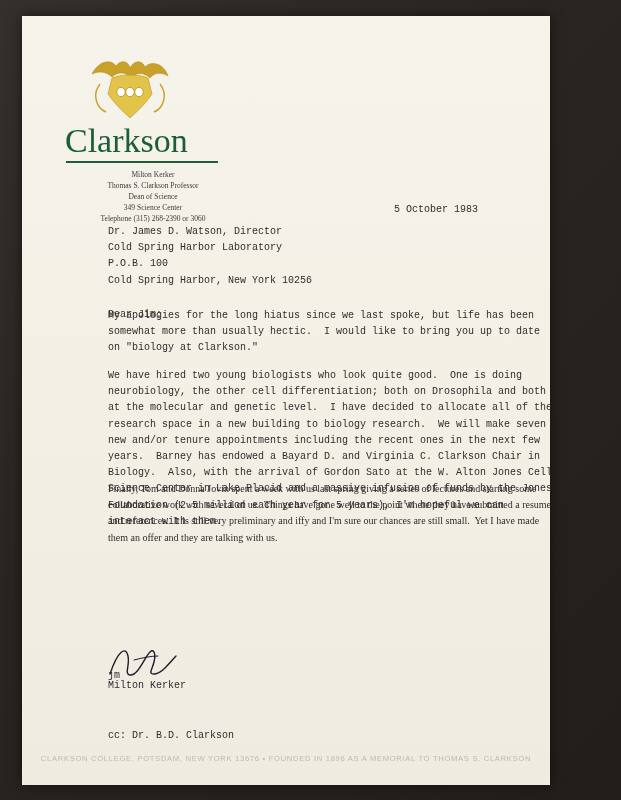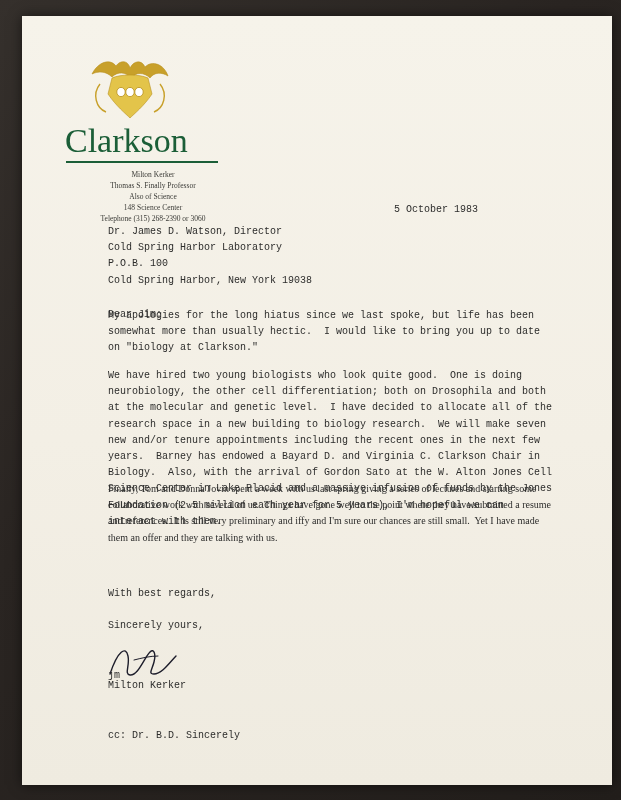--- a/index.html
+++ b/index.html
@@ -17,21 +17,21 @@
     position: absolute;
     left: 0; top: 0;
     width: 621px;
     height: 800px;
     background: linear-gradient(135deg,#35302c 0%, #2a2522 40%, #221e1b 100%);
   }
   .paper {
     position: absolute;
     left: 22px;
     top: 16px;
-    width: 590px;
+    width: 528px;
     height: 769px;
     background: #f4f1e8;
     box-shadow: 0 0 12px rgba(0,0,0,0.55);
   }
   .paper-inner {
     position: absolute;
     left: 0; top: 0; right: 0; bottom: 0;
     background: linear-gradient(180deg,#f6f3ea 0%, #f3efe5 55%, #efebe0 100%);
   }
   
@@ -152,48 +152,46 @@
             <g fill="none" stroke="#c8a02a" stroke-width="1.4">
               <path d="M18 30 C10 40, 14 54, 24 58"></path>
               <path d="M78 30 C86 40, 82 54, 72 58"></path>
             </g>
           </svg>
         </div>
         <div class="wordmark">Clarkson</div>
         <div class="wordmark-rule"></div>
         <div class="addr-block">
           <div>Milton Kerker</div>
-          <div>Thomas S. Finally Professor</div>
-          <div>Also of Science</div>
-          <div>148 Science Center</div>
+          <div>Thomas S. Clarkson Professor</div>
+          <div>Dean of Science</div>
+          <div>349 Science Center</div>
           <div>Telephone (315) 268-2390 or 3060</div>
         </div>
       </div>
 
       <div class="typed date-line">5 October 1983</div>
       <div class="typed recipient">Dr. James D. Watson, Director
 Cold Spring Harbor Laboratory
 P.O.B. 100
-Cold Spring Harbor, New York 19038</div>
+Cold Spring Harbor, New York 10256</div>
       <div class="typed salutation">Dear Jim:</div>
 
       <div class="typed para p1">My apologies for the long hiatus since we last spoke, but life has been somewhat more than usually hectic.  I would like to bring you up to date on "biology at Clarkson."</div>
       <div class="typed para p2">We have hired two young biologists who look quite good.  One is doing neurobiology, the other cell differentiation; both on Drosophila and both at the molecular and genetic level.  I have decided to allocate all of the research space in a new building to biology research.  We will make seven new and/or tenure appointments including the recent ones in the next few years.  Barney has endowed a Bayard D. and Virginia C. Clarkson Chair in Biology.  Also, with the arrival of Gordon Sato at the W. Alton Jones Cell Science Center in Lake Placid and a massive infusion of funds by the Jones Foundation (2.5 million each year for 5 years), I'm hopeful we can interact with them.</div>
       <div class="typed para p3">Finally, Tom and Donna Jovin spent a week with us last spring giving a series of lectures and starting some collaborative work with several of us.  Things have gone well to the point where they have submitted a resume and references.  It is still very preliminary and iffy and I'm sure our chances are still small.  Yet I have made them an offer and they are talking with us.</div>
 
-      <div class="typed closing">With best regards,
-
-Sincerely yours,</div>
 
       <div class="sig-mark">
         <svg width="120" height="36" viewBox="0 0 120 36" xmlns="http://www.w3.org/2000/svg">
           <path d="M6 30 C14 6, 22 2, 24 12 C26 22, 20 30, 26 31 C34 32, 40 14, 46 8 C50 4, 52 10, 50 18 C48 26, 44 30, 50 30 C58 30, 66 18, 72 12" fill="none" stroke="#1d1d2b" stroke-width="1.4" stroke-linecap="round"></path>
           <path d="M30 16 C38 14, 46 12, 54 12" fill="none" stroke="#1d1d2b" stroke-width="1" stroke-linecap="round"></path>
         </svg>
       </div>
 
       <div class="typed signature-name">Milton Kerker</div>
       <div class="typed initials">jm</div>
-      <div class="typed cc-line">cc: Dr. B.D. Sincerely</div>
+      <div class="typed cc-line">cc: Dr. B.D. Clarkson</div>
 
+      <div class="footer">CLARKSON COLLEGE, POTSDAM, NEW YORK 13676  •  FOUNDED IN 1896 AS A MEMORIAL TO THOMAS S. CLARKSON</div>
     </div>
   </div>
 </div>
 
 </body></html>

